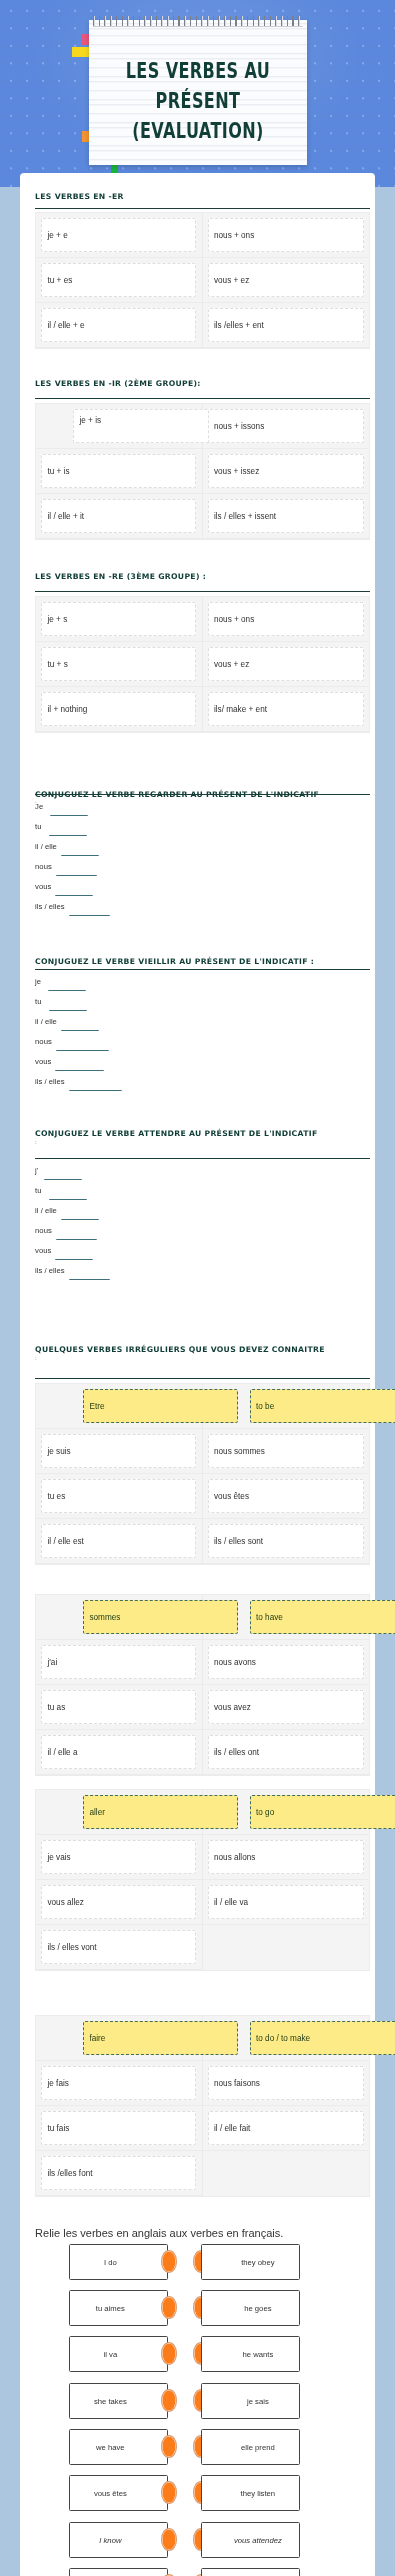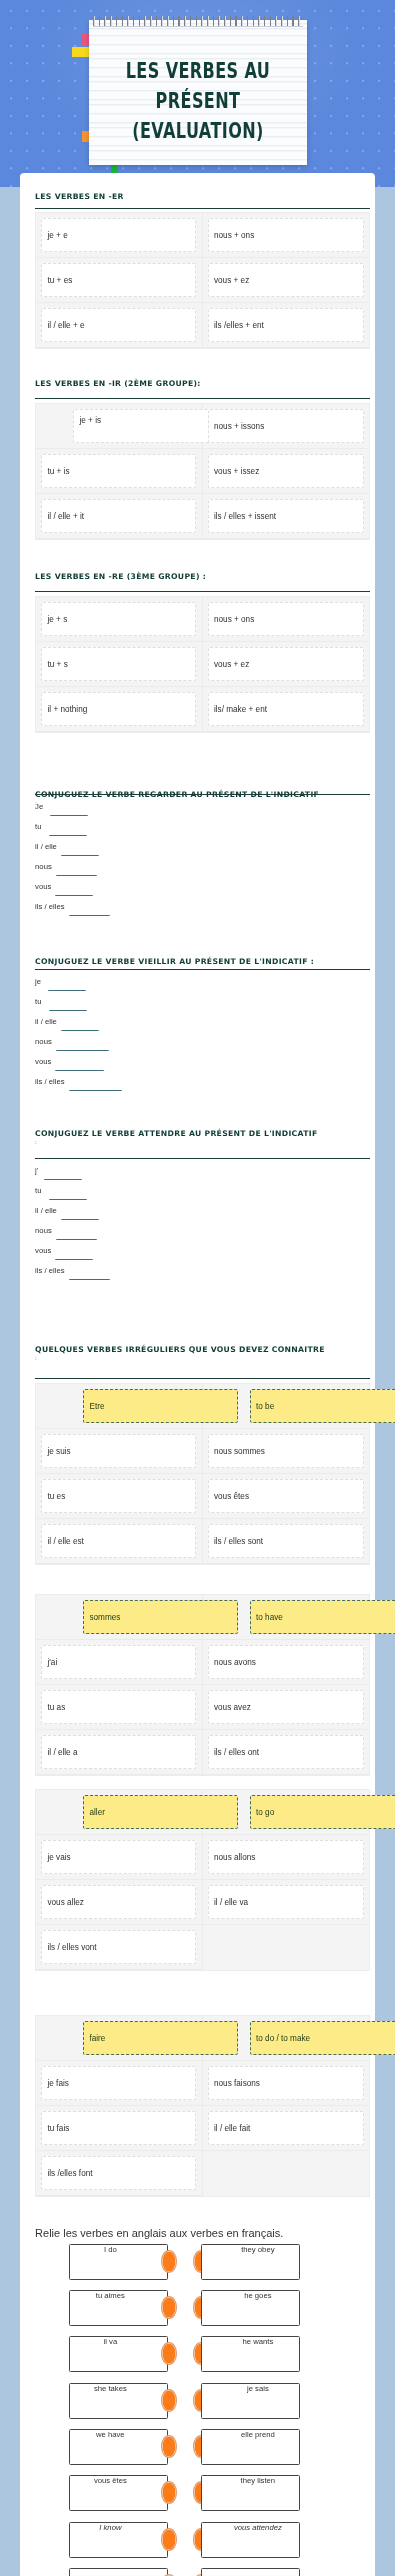--- a/index.html
+++ b/index.html
@@ -114,21 +114,21 @@
     border-radius: 0 0 1px 1px;
   }
 
   .instruction {
     position: absolute; left: 15.5px; font-size: 11px; color: #333;
   }
   .match-row { position: absolute; left: 0; width: 355px; height: 36px; }
   .match-box {
     position: absolute; top: 0; height: 36px; width: 99px;
     border: 0.5px solid #444; border-radius: 1.5px; background: #fff;
-    display: flex; align-items: flex-start; justify-content: center;
+    display: flex; align-items: center; justify-content: center;
     font-size: 7.7px; color: #333;
   }
   .match-box.left { left: 49px; padding-right: 15.5px; }
   .match-box.right { left: 181px; padding-left: 15.5px; }
   .dot {
     position: absolute; top: 6.2px; width: 16.5px; height: 23px;
     border-radius: 50%;
     background: #fb7c19;
     border: 0.8px solid #d9a07a;
     box-shadow: 0 0 0 0.5px #fff inset;

